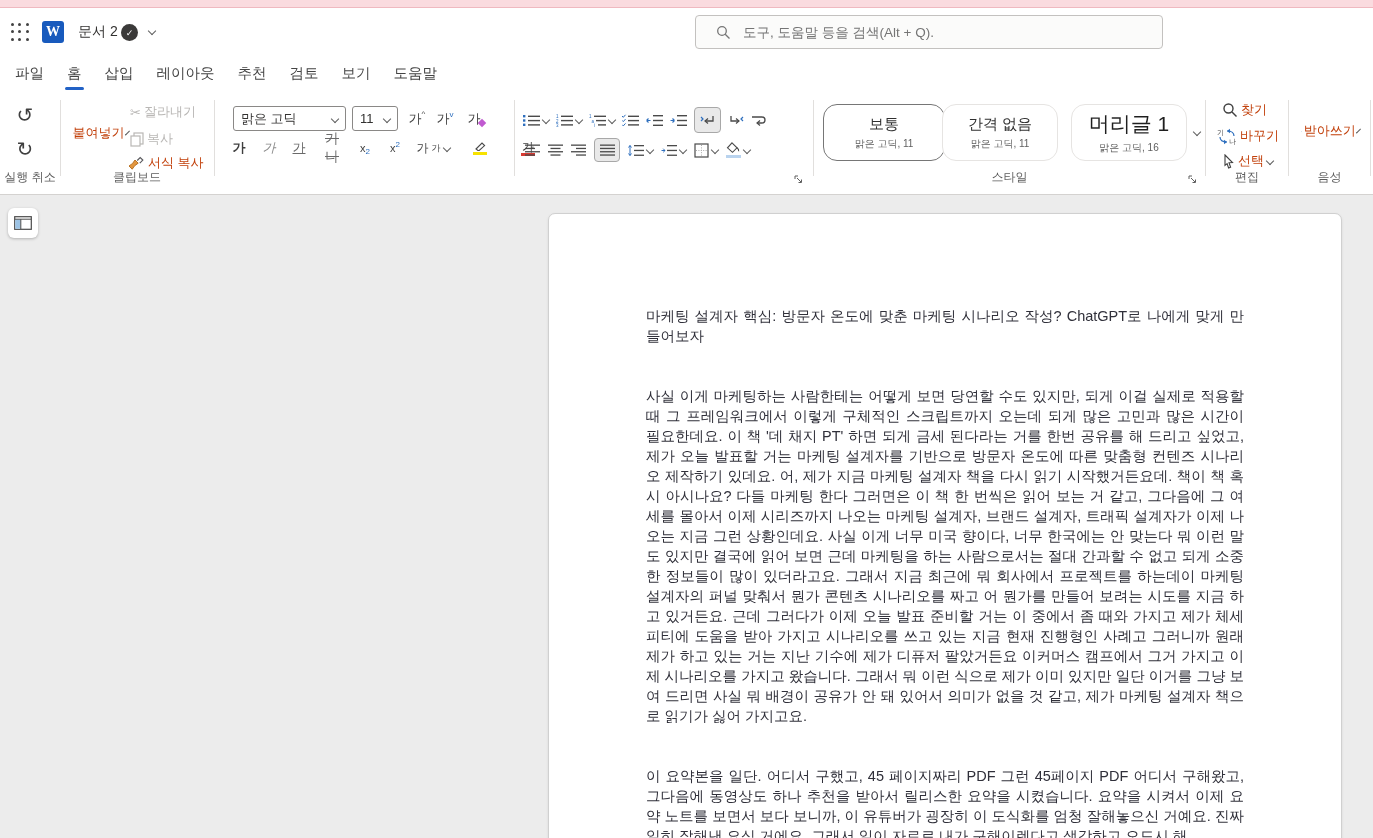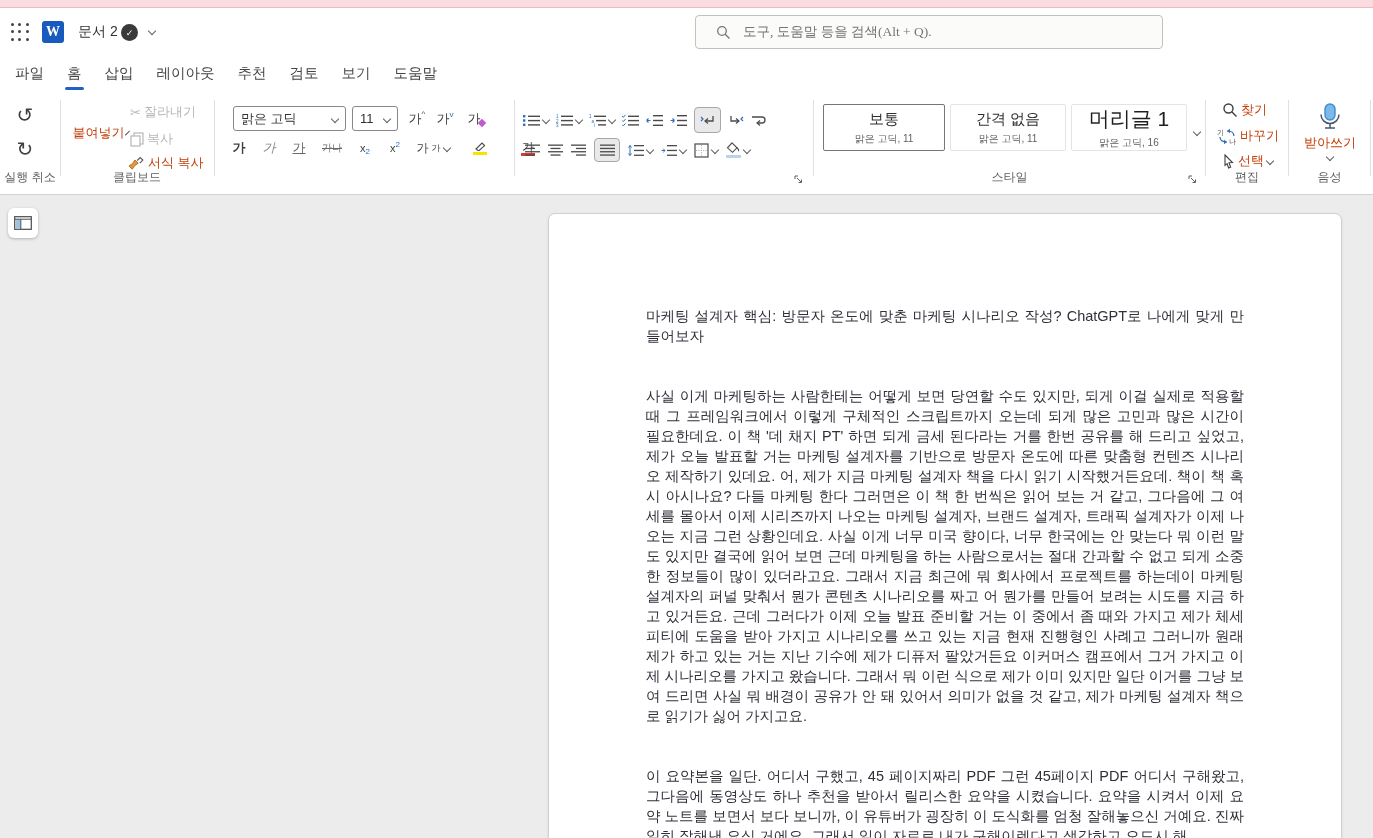--- a/index.html
+++ b/index.html
@@ -22,21 +22,21 @@
     font-size:14px; color:#323130; }
   .saved-badge { position:absolute; left:121px; top:16px; width:17px; height:17px; border-radius:50%;
     background:#3b3a39; color:#fff; font-size:9px; display:flex; align-items:center; justify-content:center; }
   .chv { display:inline-block; width:6px; height:6px; border-right:1.2px solid #5f5f5f;
     border-bottom:1.2px solid #5f5f5f; transform:rotate(45deg); }
   .title-chv { position:absolute; left:149px; top:20px; }
   .searchbox { position:absolute; left:695px; top:7px; width:468px; height:34px;
     border:1px solid #c3c1bf; border-radius:4px; background:#fbfbfa; display:flex;
     align-items:center; padding-left:20px; gap:12px; }
   .searchbox input { border:none; outline:none; background:transparent; font-size:13.5px;
-    color:#701a75; width:380px; font-family:Liberation Serif, serif; }
+    color:#701a75; width:380px; font-family:Liberation Sans, sans-serif; }
 
   
   .menubar { position:absolute; left:0; top:56px; width:100%; height:34px; background:#fff;
     display:flex; align-items:center; padding-left:13px; gap:19px; }
   .tab { position:relative; font-size:14.5px; color:#444; padding:6px 2px; cursor:pointer; }
   .tab.active::after { content:''; position:absolute; left:0; right:0; bottom:-1px; height:3px;
     border-radius:2px; background:#2262c6; }
 
   
   .ribbon { position:absolute; left:0; top:90px; width:100%; height:105px; background:#fff;
@@ -52,22 +52,22 @@
   .rtxt.dis { color:#b9b7b5; }
   .combo { position:absolute; height:25px; border:1px solid #8a8886; border-radius:3px;
     display:flex; align-items:center; justify-content:space-between; padding:0 7px;
     font-size:13px; color:#323130; background:#fff; cursor:pointer; }
   .kch { font-size:13px; color:#3f3f3f; }
   .bar { display:block; height:3px; width:14px; margin-top:0px; }
   .undo-ic { font-size:20px; color:#3f3f3f; line-height:1; }
   .launcher { position:absolute; cursor:pointer; }
 
   
-  .stycard { position:absolute; top:14px; height:47px; background:#fff; border:1px solid #e6e4e2;
-    border-radius:2px; display:flex; flex-direction:column; align-items:center;
+  .stycard { position:absolute; top:14px; height:57px; background:#fff; border:1px solid #e6e4e2;
+    border-radius:14px; display:flex; flex-direction:column; align-items:center;
     justify-content:center; gap:3px; cursor:pointer; }
   .stycard.sel { border:1px solid #767676; }
   .sty-name { font-size:15px; color:#2f2f2f; white-space:nowrap; }
   .sty-name.h1 { font-size:21px; color:#1f1f1f; }
   .sty-sub { font-size:10px; color:#5f5f5f; white-space:nowrap; }
 
   
   .canvas { position:absolute; left:0; top:195px; width:100%; height:643px; background:#ececec;
     overflow:hidden; }
   .panel-btn { position:absolute; left:8px; top:13px; width:30px; height:30px; background:#fff;
@@ -201,21 +201,21 @@
       <button class="rbtn" style="position:static;width:20px;height:24px">
           <span class="kch" style="font-weight:bold">가</span>
         </button>
       <button class="rbtn" style="position:static;width:20px;height:24px">
           <span class="kch" style="font-style:italic;color:#8a8a8a">가</span>
         </button>
       <button class="rbtn" style="position:static;width:20px;height:24px">
           <span class="kch" style="text-decoration:underline;color:#6a6a6a">가</span>
         </button>
       <button class="rbtn" style="position:static;width:26px;height:24px">
-          <span style="font-size:10px;color:#6a6a6a;text-decoration:line-through">가나</span>
+          <span style="font-size:14px;color:#6a6a6a;text-decoration:line-through">가나</span>
         </button>
       <button class="rbtn" style="position:static;width:20px;height:24px">
           <span style="font-size:11px">x</span>
           <span style="font-size:8px;color:#2e6fbe;margin-top:7px">2</span>
         </button>
       <button class="rbtn" style="position:static;width:20px;height:24px">
           <span style="font-size:11px">x</span>
           <span style="font-size:8px;color:#2e6fbe;margin-top:-8px">2</span>
         </button>
       <button class="rbtn" style="position:static;width:36px;height:24px;gap:3px">
@@ -394,21 +394,21 @@
           <path d="M4,1 H1 v3 M3,3 l4,4 M7.5,4.5 v3 h-3" fill="none" stroke="#5f5f5f" stroke-width="1"></path>
         </svg>
     </span>
   </div>
 
   <div class="grp" style="left:815px;width:389px">
     <div class="stycard sel" style="left:8px;width:122px">
       <span class="sty-name">보통</span>
       <span class="sty-sub">맑은 고딕, 11</span>
     </div>
-    <div class="stycard" style="left:135px;width:116px">
+    <div class="stycard" style="left:127px;width:116px">
       <span class="sty-name">간격 없음</span>
       <span class="sty-sub">맑은 고딕, 11</span>
     </div>
     <div class="stycard" style="left:256px;width:116px">
       <span class="sty-name h1">머리글 1</span>
       <span class="sty-sub">맑은 고딕, 16</span>
     </div>
     <button class="rbtn" style="left:374px;top:34px;width:16px;height:16px">
         <span class="chv"></span>
       </button>
@@ -443,21 +443,21 @@
       <svg width="13" height="15" viewBox="0 0 13 15">
         <path d="M3,1 L10.5,8.5 L7,8.8 L8.6,13.2 L6.6,14 L5.1,9.6 L3,11.4 Z" fill="#fff" stroke="#3f3f3f" stroke-width="1.1"></path>
       </svg>
       <span class="rtxt">선택</span>
       <span class="chv"></span>
     </div>
     <div class="grp-label">편집</div>
   </div>
 
   <div class="grp" style="left:1289px;width:81px">
-    <button class="rbtn" style="left:12px;top:8px;width:58px;height:66px;flex-direction:column;gap:2px">
+    <button class="rbtn" style="left:12px;top:8px;width:58px;height:66px;flex-direction:row;gap:2px">
       <svg width="26" height="29" viewBox="0 0 26 29">
         <rect x="8" y="1" width="10" height="16" rx="5" fill="#7db9e8" stroke="#3f8cd0" stroke-width="1.4"></rect>
         <path d="M4,11.5 a9,9 0 0 0 18,0" fill="none" stroke="#4a5568" stroke-width="1.5"></path>
         <line x1="13" y1="20.5" x2="13" y2="25" stroke="#4a5568" stroke-width="1.5"></line>
         <line x1="8" y1="25" x2="18" y2="25" stroke="#4a5568" stroke-width="1.5"></line>
       </svg>
       <span class="rtxt">받아쓰기</span>
       <span class="chv"></span>
     </button>
     <div class="grp-label">음성</div>

